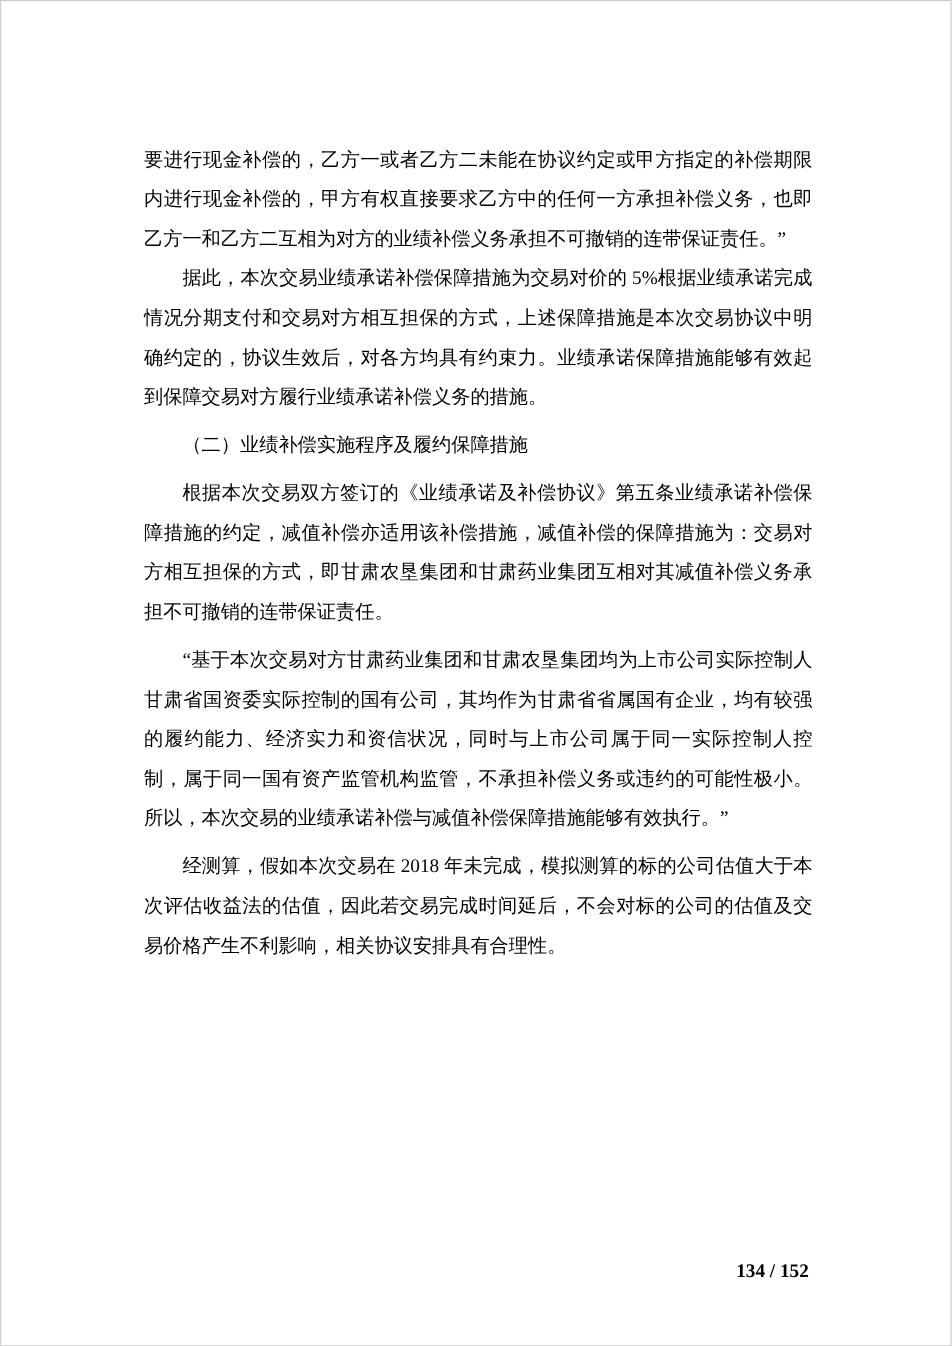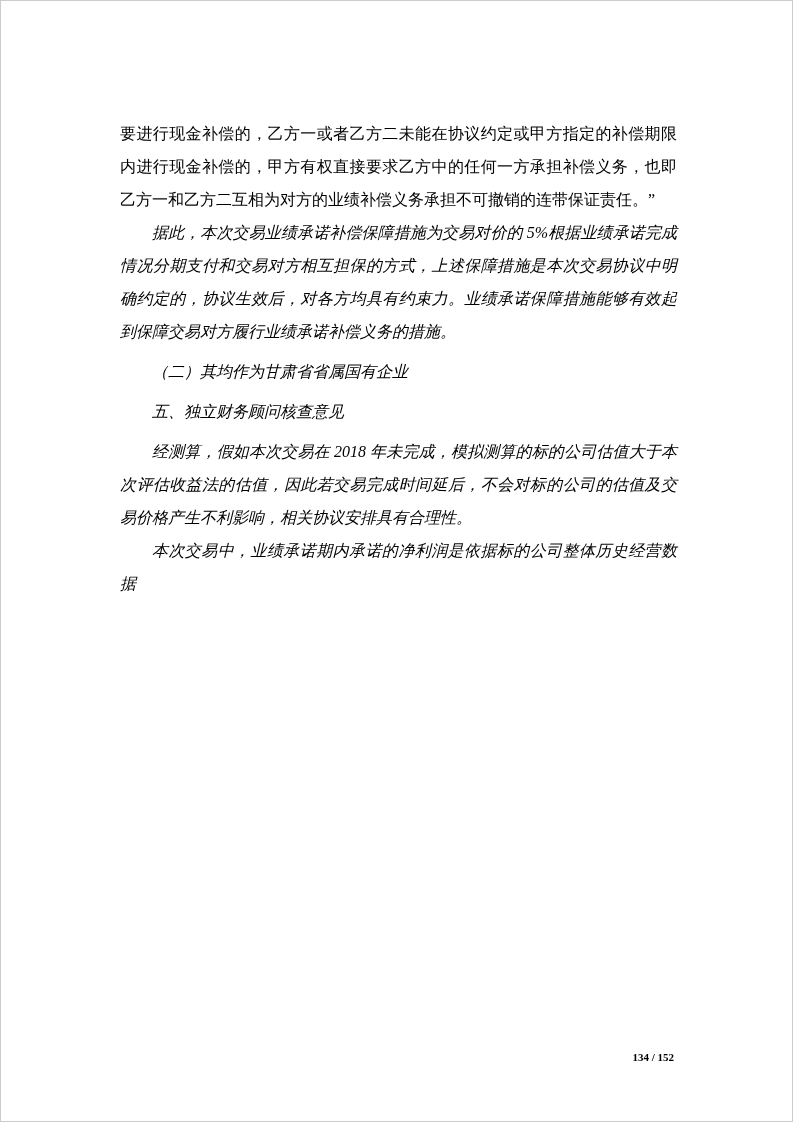--- a/index.html
+++ b/index.html
@@ -28,44 +28,43 @@
   .page-content h3 {
     margin: 0;
     font-size: 16px;
     line-height: 33px;
     text-align: justify;
     font-weight: normal;
     word-break: break-all;
   }
   .indent {
     text-indent: 2em;
-    font-style: italic;
   }
   .heading {
     font-weight: bold;
     margin: 7px 0 !important;
   }
   .bold-quote {
     font-weight: bold;
     margin: 7px 0 7px 0 !important;
   }
   .footer {
     position: absolute;
     top: 1050px;
     right: 118px;
-    font-size: 11px;
+    font-size: 16px;
     font-weight: bold;
     font-family: "Liberation Serif", "DejaVu Serif", serif;
   }
 </style>
 </head>
 <body>
 
 <div class="page-content">
   <p class="body">要进行现金补偿的，乙方一或者乙方二未能在协议约定或甲方指定的补偿期限内进行现金补偿的，甲方有权直接要求乙方中的任何一方承担补偿义务，也即乙方一和乙方二互相为对方的业绩补偿义务承担不可撤销的连带保证责任。”</p>
   <p class="body indent">据此，本次交易业绩承诺补偿保障措施为交易对价的 5%根据业绩承诺完成情况分期支付和交易对方相互担保的方式，上述保障措施是本次交易协议中明确约定的，协议生效后，对各方均具有约束力。业绩承诺保障措施能够有效起到保障交易对方履行业绩承诺补偿义务的措施。</p>
-  <h3 class="heading indent">（二）其均作为甘肃省省属国有企业</h3>
-  <h3 class="heading indent">五、独立财务顾问核查意见</h3>
+  <h3 class="heading indent">（二）业绩补偿实施程序及履约保障措施</h3>
+  <p class="body indent">根据本次交易双方签订的《业绩承诺及补偿协议》第五条业绩承诺补偿保障措施的约定，减值补偿亦适用该补偿措施，减值补偿的保障措施为：交易对方相互担保的方式，即甘肃农垦集团和甘肃药业集团互相对其减值补偿义务承担不可撤销的连带保证责任。</p>
+  <p class="bold-quote indent">“基于本次交易对方甘肃药业集团和甘肃农垦集团均为上市公司实际控制人甘肃省国资委实际控制的国有公司，其均作为甘肃省省属国有企业，均有较强的履约能力、经济实力和资信状况，同时与上市公司属于同一实际控制人控制，属于同一国有资产监管机构监管，不承担补偿义务或违约的可能性极小。所以，本次交易的业绩承诺补偿与减值补偿保障措施能够有效执行。”</p>
   <p class="body indent">经测算，假如本次交易在 2018 年未完成，模拟测算的标的公司估值大于本次评估收益法的估值，因此若交易完成时间延后，不会对标的公司的估值及交易价格产生不利影响，相关协议安排具有合理性。</p>
-  <p class="body indent">本次交易中，业绩承诺期内承诺的净利润是依据标的公司整体历史经营数据</p>
 </div>
 
 <div class="footer">134 / 152</div>
 
 </body></html>

